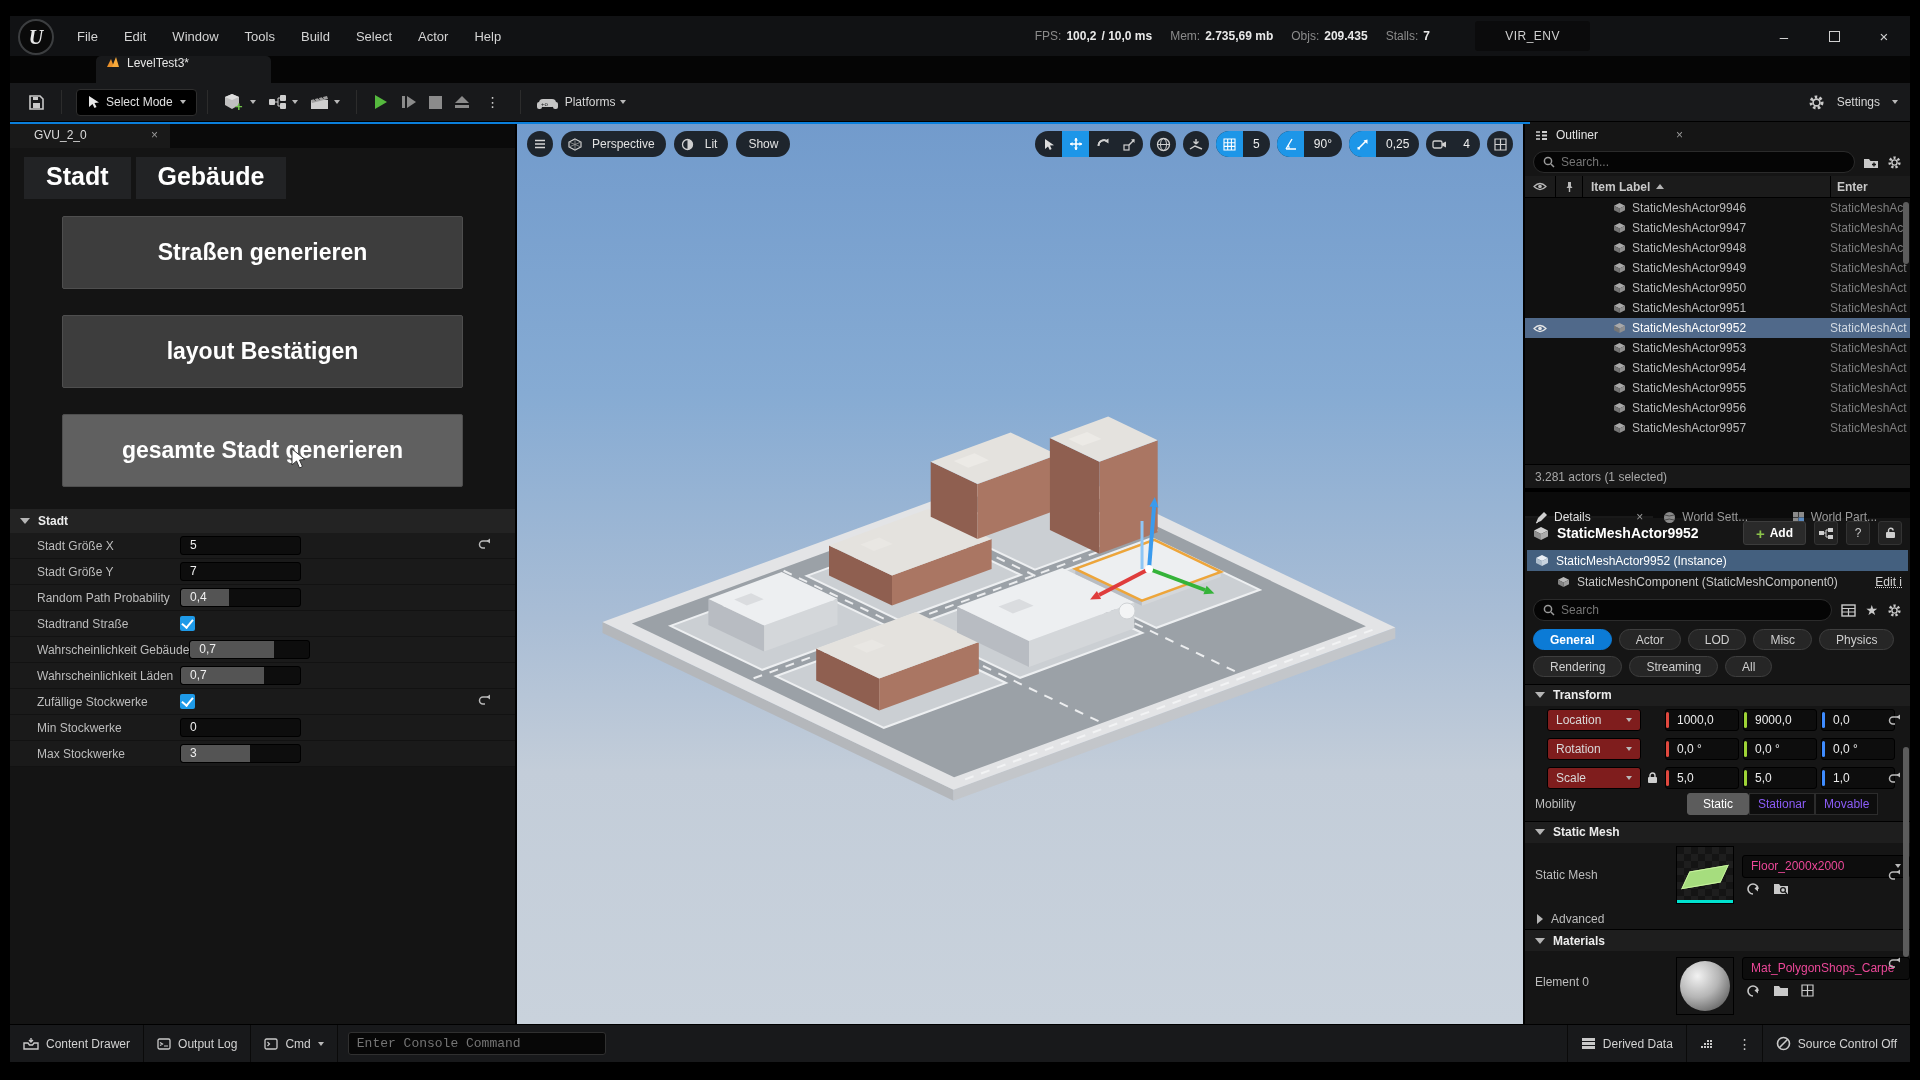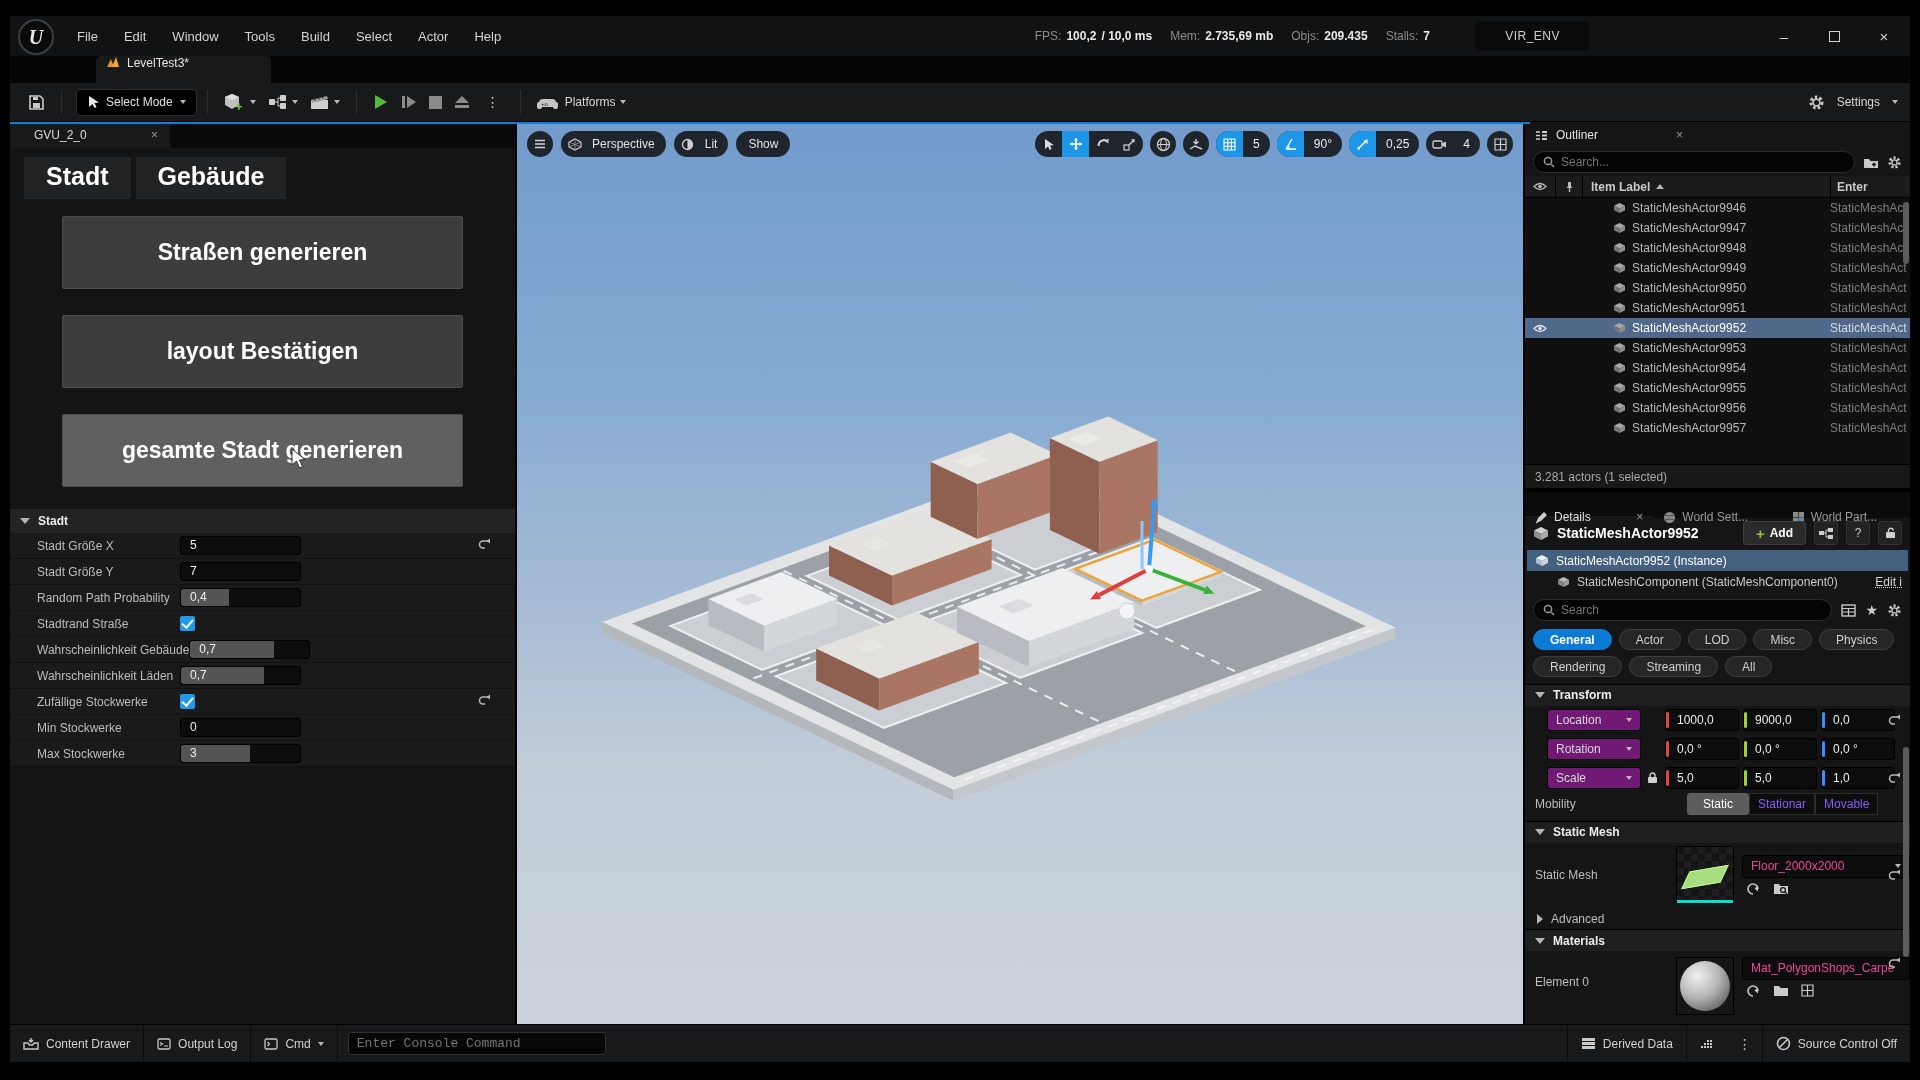--- a/index.html
+++ b/index.html
@@ -135,21 +135,21 @@
   .d-comp .txt { color:#c9c9c9; font-size:12px; flex:1; white-space:nowrap; overflow:hidden; }
   .d-comp .edit { color:#d5d5d5; font-size:12px; text-decoration:underline dotted; white-space:nowrap; }
   .d-search { display:flex; align-items:center; gap:9px; padding:7px 8px 4px; }
   .chips { display:flex; gap:7px; padding:4px 8px 2px; }
   .chip { height:21px; border-radius:11px; background:#262626; border:1px solid #3e3e3e; color:#cfcfcf;
     font-size:12px; display:flex; align-items:center; padding:0 16px; }
   .chip.active { background:#0c7bd6; border-color:#0c7bd6; color:#fff; font-weight:bold; }
   .d-sechdr { height:25px; background:#1e1e1e; border-top:1px solid #000; display:flex; align-items:center; gap:8px; padding-left:10px; margin-top:5px; }
   .d-sechdr .txt { color:#ececec; font-size:12px; font-weight:bold; }
   .trow { height:29px; display:flex; align-items:center; padding-left:22px; position:relative; }
-  .tpill { width:94px; height:22px; background:#701a75; border:1px solid #000; border-radius:3px;
+  .tpill { width:94px; height:22px; background:#7f1d1d; border:1px solid #000; border-radius:3px;
     display:flex; align-items:center; justify-content:space-between; padding:0 8px; }
   .tpill .txt { color:#d9d9d9; font-size:12px; }
   .tlock { width:22px; display:flex; justify-content:center; }
   .tvals { display:flex; gap:4px; margin-left:2px; }
   .tval { width:74px; height:22px; background:#0d0d0d; border:1px solid #000; border-radius:3px;
     display:flex; align-items:center; padding-left:6px; position:relative; overflow:hidden; }
   .tval:before { content:""; position:absolute; left:0; top:2px; bottom:2px; width:3px; border-radius:2px; background:var(--axis); }
   .tval .txt { color:#ededed; font-size:12px; margin-left:5px; }
   .treset { position:absolute; right:8px; }
   .mobrow { height:27px; display:flex; align-items:center; padding-left:10px; }

